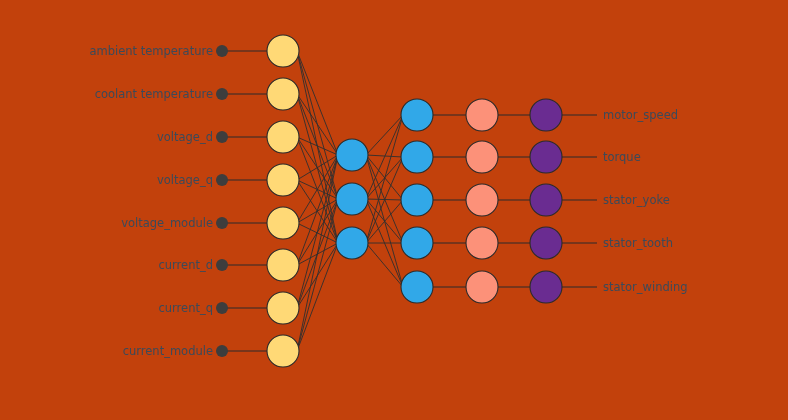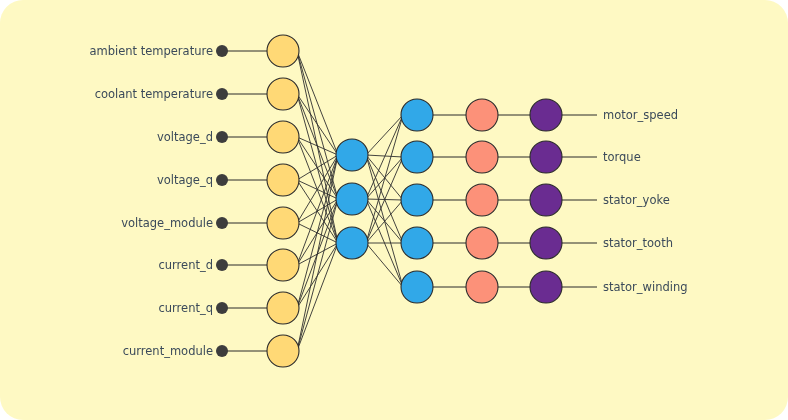--- a/index.html
+++ b/index.html
@@ -8,23 +8,22 @@
     padding: 0;
     background: #ffffff;
   }
   body {
     font-family: "DejaVu Sans", sans-serif;
   }
   #diagram-root {
     position: relative;
     width: 788px;
     height: 420px;
-    background: #fef9c3;
+    background: #c2410c;
     overflow: hidden;
-    border-radius: 23px;
   }
   #nn-svg {
     position: absolute;
     left: 0;
     top: 0;
     width: 788px;
     height: 420px;
     display: block;
   }
   .nn-edge {

